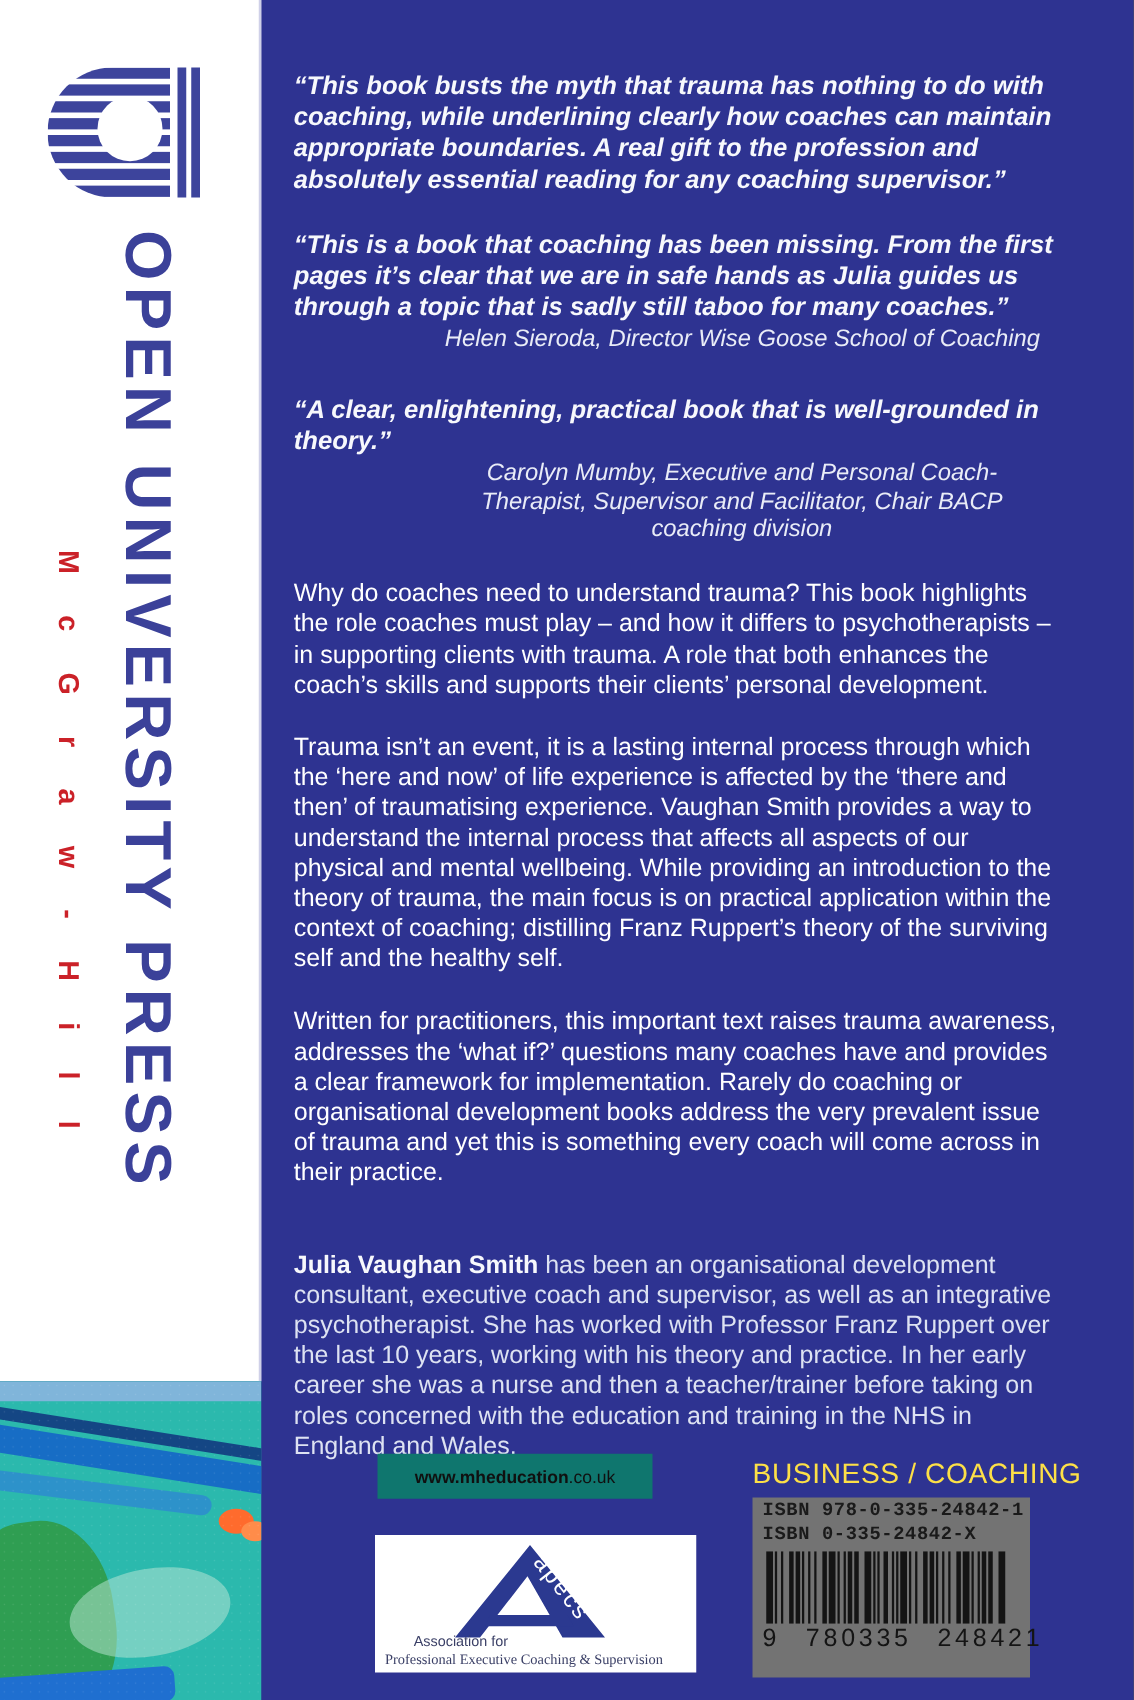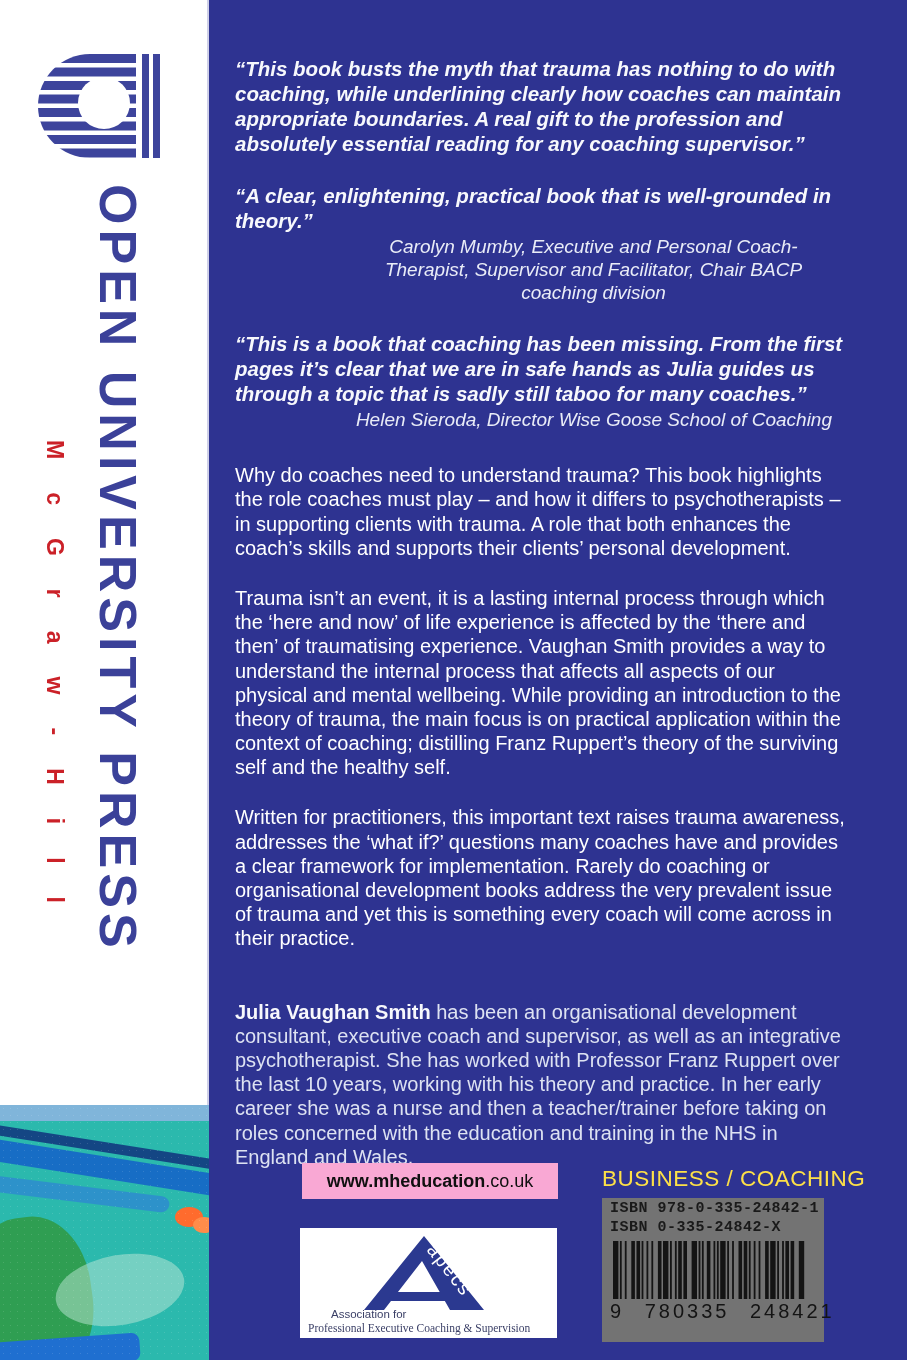--- a/index.html
+++ b/index.html
@@ -42,22 +42,22 @@
   .quote{font-weight:bold;font-style:italic;font-size:20.5px;line-height:1.22;color:#f7f8fc;margin:0;}
   .attribution{font-style:italic;font-size:19px;line-height:1.2;color:#e9ecf7;margin:3px 0 0 0;
                text-align:right;padding-right:14px;}
   .quote-block{margin-bottom:27px;}
   .quote-block.last{margin-bottom:31px;}
   .para{font-size:20px;line-height:1.21;margin:0 0 26px 0;color:#ffffff;}
   .bio{font-size:20px;line-height:1.21;margin:49px 0 0 0;color:#dde2f2;}
   .bio .bold{font-weight:bold;color:#f7f8fc;}
 
   
-  .website-box{position:absolute;left:302px;top:1163px;width:256px;height:36px;background:#f9a8d4;
-               display:flex;align-items:center;justify-content:center;font-size:18px;color:#101010;}
+  .website-box{position:absolute;left:302px;top:1163px;width:220px;height:36px;background:#0f766e;
+               display:flex;align-items:center;justify-content:center;font-size:14px;color:#101010;}
   .website-box .b{font-weight:bold;}
   .category{position:absolute;left:602px;top:1166px;width:230px;font-size:22.5px;color:#fde047;
             letter-spacing:.5px;white-space:nowrap;}
   .isbn-box{position:absolute;left:602px;top:1198px;width:222px;height:144px;background:#737373;
             box-sizing:border-box;padding:2px 8px 4px 8px;}
   .isbn-line{font-family:"Liberation Mono",monospace;font-weight:bold;font-size:15px;line-height:1.25;
              color:#1a1a1a;letter-spacing:.5px;white-space:nowrap;}
   .barcode-svg{display:block;margin-top:3px;width:202px;height:58px;}
   .barcode-number{font-size:20px;color:#141414;text-align:center;letter-spacing:3px;word-spacing:12px;
                   margin-top:1px;white-space:nowrap;}
@@ -109,28 +109,28 @@
     <div class="art-bottom-blue"></div>
     <div class="art-speckles"></div>
   </div>
 
   <div class="main">
 
     <div class="quote-block">
       <p class="quote">“This book busts the myth that trauma has nothing to do with coaching, while underlining clearly how coaches can maintain appropriate boundaries. A real gift to the profession and absolutely essential reading for any coaching supervisor.”</p>
     </div>
 
+    <div class="quote-block last">
+      <p class="quote">“This is a book that coaching has been missing. From the first pages it’s clear that we are in safe hands as Julia guides us through a topic that is sadly still taboo for many coaches.”</p>
+      <p class="attribution">Helen Sieroda, Director Wise Goose School of Coaching</p>
+    </div>
+
     <div class="quote-block">
       <p class="quote">“A clear, enlightening, practical book that is well-grounded in theory.”</p>
       <p class="attribution" style="text-align:center;padding-left:120px;">Carolyn Mumby, Executive and Personal Coach-Therapist, Supervisor and Facilitator, Chair BACP coaching division</p>
-    </div>
-
-    <div class="quote-block last">
-      <p class="quote">“This is a book that coaching has been missing. From the first pages it’s clear that we are in safe hands as Julia guides us through a topic that is sadly still taboo for many coaches.”</p>
-      <p class="attribution">Helen Sieroda, Director Wise Goose School of Coaching</p>
     </div>
 
     <p class="para">Why do coaches need to understand trauma? This book highlights the role coaches must play – and how it differs to psychotherapists – in supporting clients with trauma. A role that both enhances the coach’s skills and supports their clients’ personal development.</p>
     <p class="para">Trauma isn’t an event, it is a lasting internal process through which the ‘here and now’ of life experience is affected by the ‘there and then’ of traumatising experience. Vaughan Smith provides a way to understand the internal process that affects all aspects of our physical and mental wellbeing. While providing an introduction to the theory of trauma, the main focus is on practical application within the context of coaching; distilling Franz Ruppert’s theory of the surviving self and the healthy self.</p>
     <p class="para">Written for practitioners, this important text raises trauma awareness, addresses the ‘what if?’ questions many coaches have and provides a clear framework for implementation. Rarely do coaching or organisational development books address the very prevalent issue of trauma and yet this is something every coach will come across in their practice.</p>
 
     <p class="bio"><span class="bold">Julia Vaughan Smith</span> <span>has been an organisational development consultant, executive coach and supervisor, as well as an integrative psychotherapist. She has worked with Professor Franz Ruppert over the last 10 years, working with his theory and practice. In her early career she was a nurse and then a teacher/trainer before taking on roles concerned with the education and training in the NHS in England and Wales.</span></p>
   </div>
 
   <div class="website-box">

